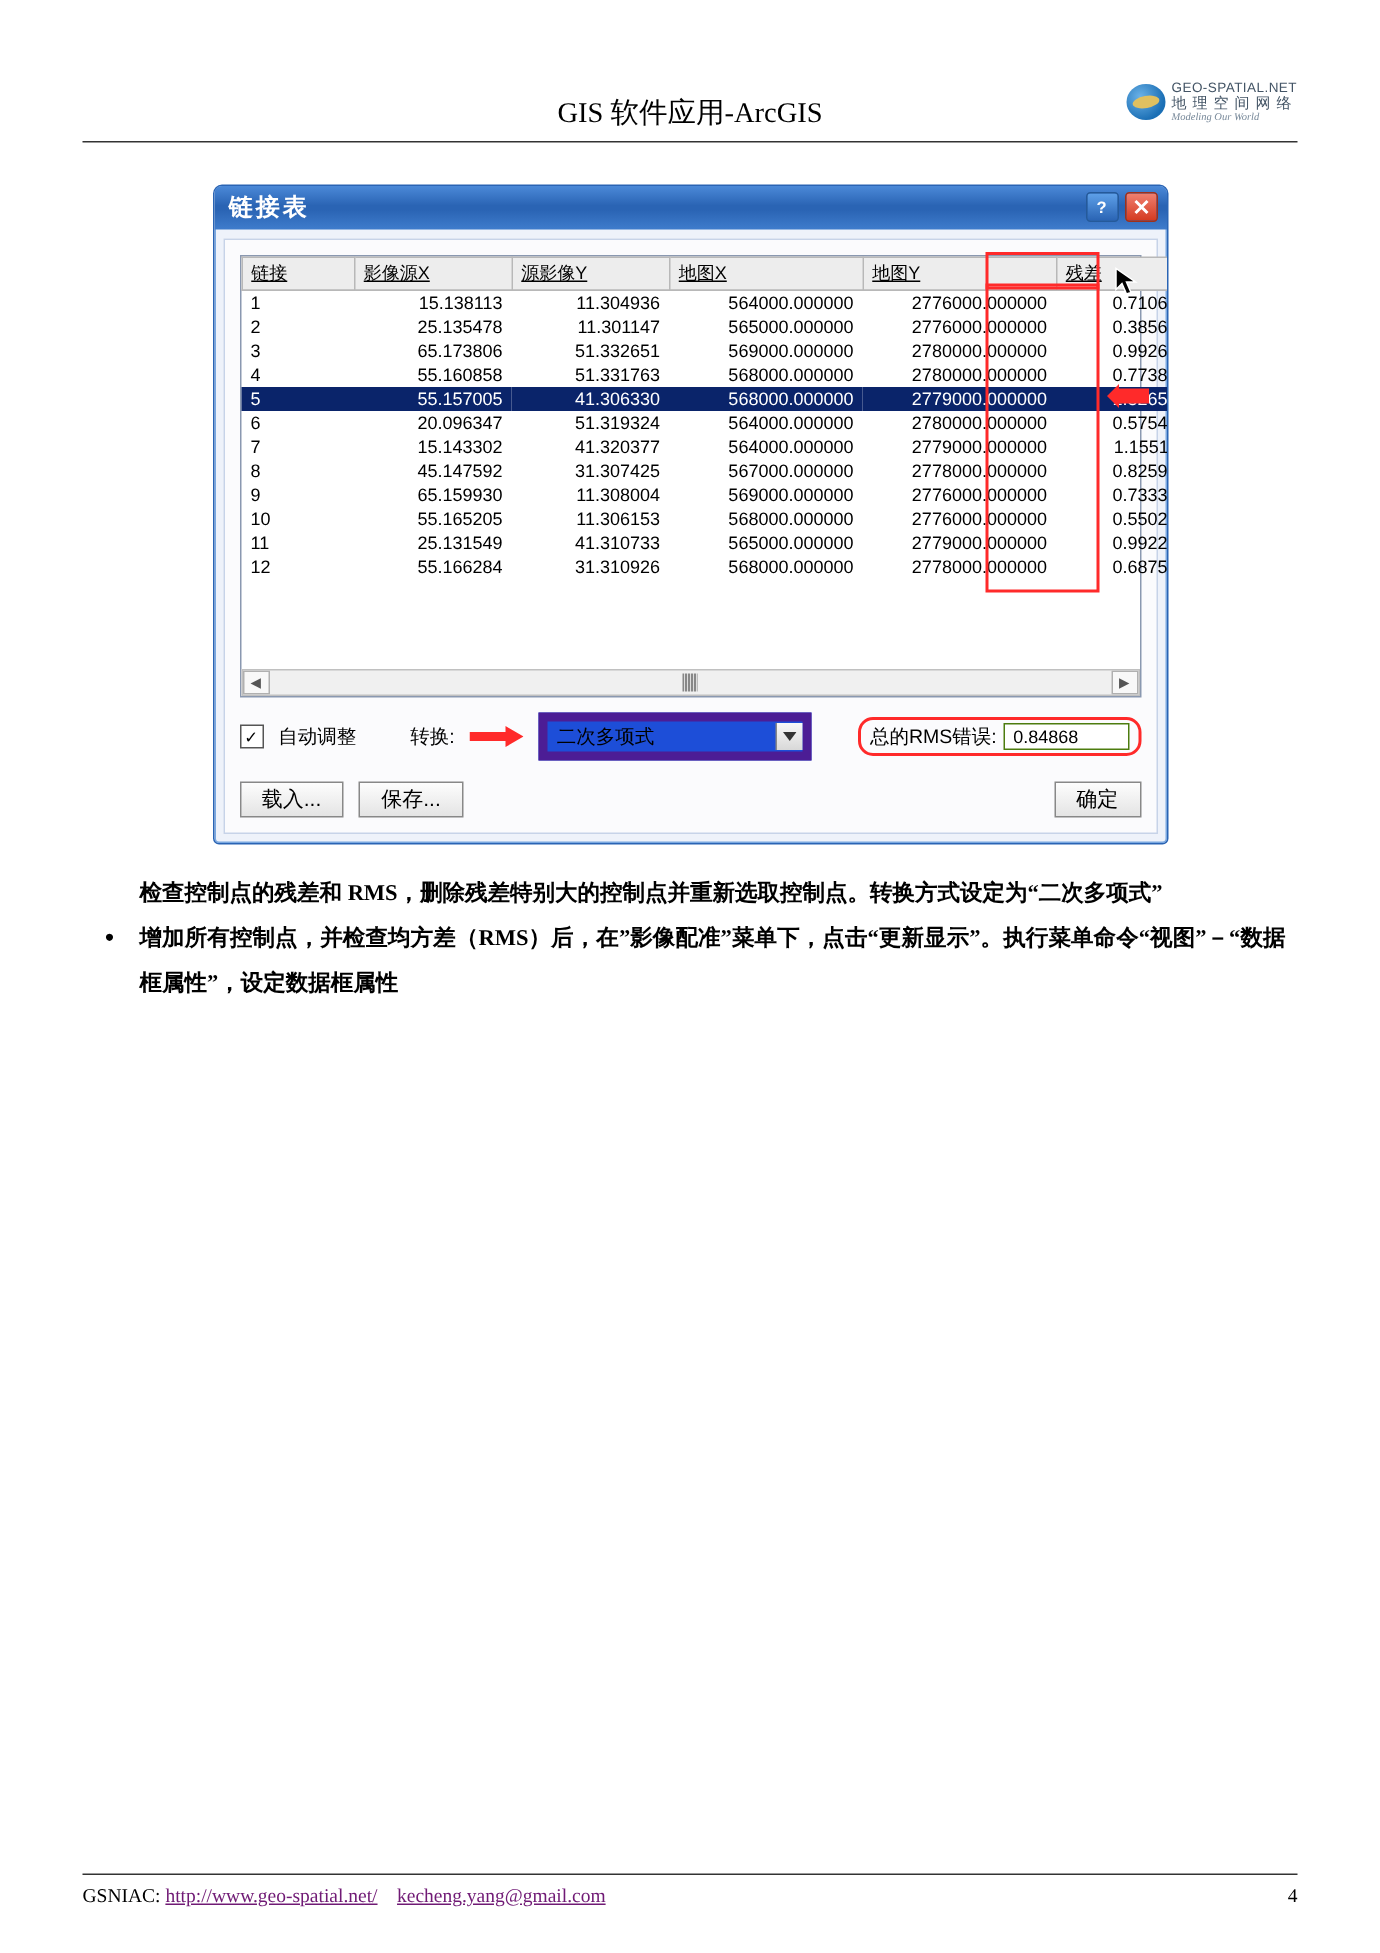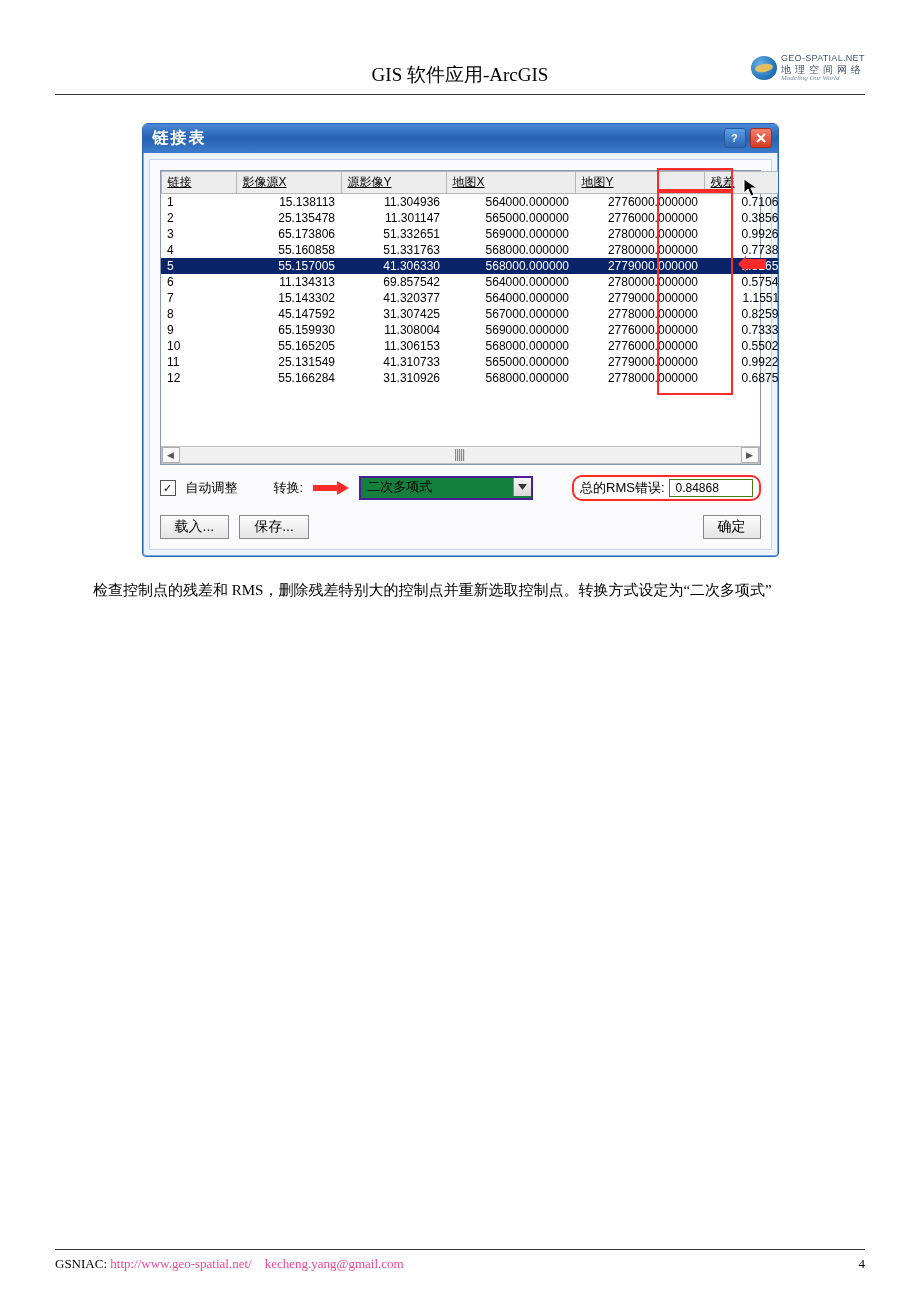--- a/index.html
+++ b/index.html
@@ -209,23 +209,23 @@
   }
   .convert-label {}
   .red-arrow-inline {
     display:inline-block;
     width:36px;height:14px;
     position:relative;
   }
   .red-arrow-inline svg{width:36px;height:14px;}
   .combo {
     display:flex;
-    align-items:flex-start;
-    border:2px solid #4c1d95;
-    background:#15803d;
+    align-items:center;
+    border:6px solid #4c1d95;
+    background:#1d4ed8;
     height:20px;
     width:170px;
   }
   .combo .val { flex:1; padding:0 6px; font-family:"SimSun"; font-size:13px; }
   .combo .btn {
     width:17px;height:18px;
     background:linear-gradient(#f8f8f8,#d8d8d8);
     border-left:1px solid #888;
     display:flex;align-items:center;justify-content:center;
   }
@@ -261,38 +261,38 @@
   .spacer { flex:1; }
 
   
   .body-text {
     font-family:"SimSun","宋体",serif;
     font-size:15px;
     line-height:2;
     margin: 18px 8px 0 8px;
     text-align:justify;
   }
-  .body-text p { margin: 0; text-indent: 2em; }
+  .body-text p { margin: 0; text-indent: 2em; font-weight: bold; }
   .body-text .h { font-weight:bold; text-indent:0; margin-top:22px; margin-bottom:8px; }
   .body-text .bullet { text-indent:0; padding-left:2em; position:relative; }
   .body-text .bullet::before { content:"●"; position:absolute; left:0.6em; top:0; font-size:11px; line-height:2.7; }
 
   .footer {
     position: absolute;
     bottom: 30px;
     left: 55px; right: 55px;
     border-top: 1px solid #333;
     padding-top: 6px;
     font-size: 13px;
     font-family: "Times New Roman", serif;
     display:flex;
     justify-content:space-between;
     color:#000;
   }
-  .footer a { color: #ec4899; }
+  .footer a { color: #701a75; text-decoration: underline; }
 </style>
 </head>
 <body>
 <div class="page">
 
 <div class="header">
   <div class="header-title">GIS 软件应用-ArcGIS</div>
   <div class="header-logo">
     <div class="logo-glyph"></div>
     <div class="logo-text">
@@ -382,22 +382,22 @@
               <tr class="selected">
                 <td class="idx">5</td>
                 <td>55.157005</td>
                 <td>41.306330</td>
                 <td>568000.000000</td>
                 <td>2779000.000000</td>
                 <td>1.32653</td>
               </tr>
               <tr>
                 <td class="idx">6</td>
-                <td>11.134313</td>
-                <td>69.857542</td>
+                <td>20.096347</td>
+                <td>51.319324</td>
                 <td>564000.000000</td>
                 <td>2780000.000000</td>
                 <td>0.57543</td>
               </tr>
               <tr>
                 <td class="idx">7</td>
                 <td>15.143302</td>
                 <td>41.320377</td>
                 <td>564000.000000</td>
                 <td>2779000.000000</td>
@@ -480,20 +480,21 @@
       <div class="win-btn">载入...</div>
       <div class="win-btn">保存...</div>
       <span class="spacer"></span>
       <div class="win-btn">确定</div>
     </div>
   </div>
 </div>
 
 <div class="body-text">
   <p>检查控制点的残差和 RMS，删除残差特别大的控制点并重新选取控制点。转换方式设定为“二次多项式”</p>
+  <p class="bullet">增加所有控制点，并检查均方差（RMS）后，在”影像配准”菜单下，点击“更新显示”。执行菜单命令“视图”－“数据框属性”，设定数据框属性</p>
 </div>
 
 <div class="footer">
   <span>
     <span>GSNIAC: </span>
     <a>http://www.geo-spatial.net/</a>
     &nbsp;&nbsp;
     <a>kecheng.yang@gmail.com</a>
   </span>
   <span>4</span>

